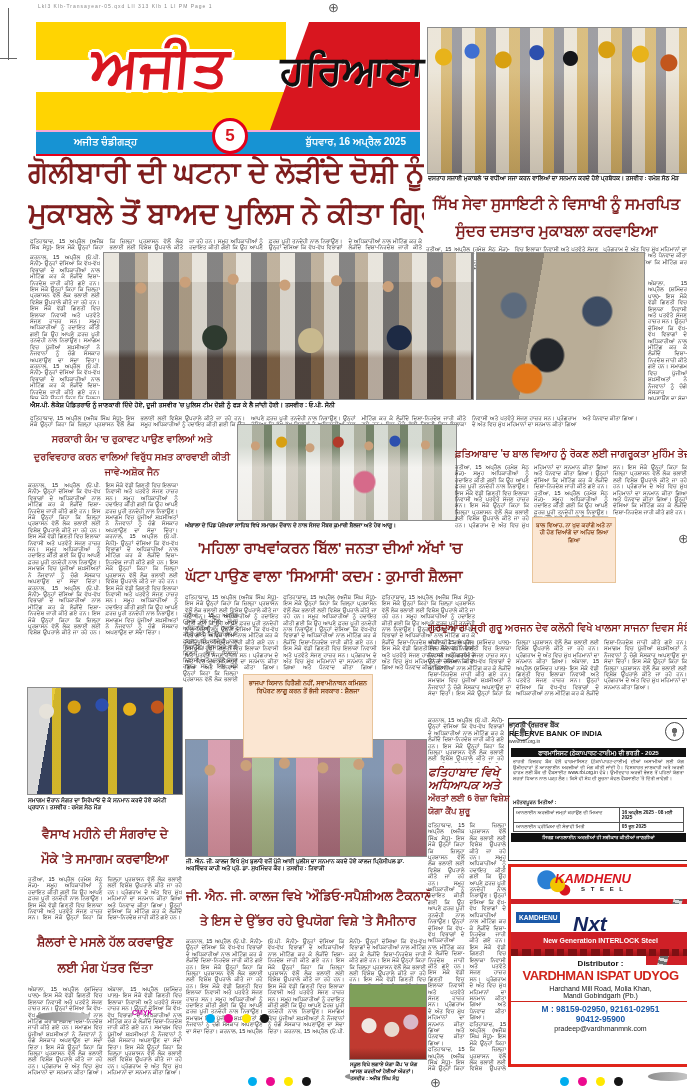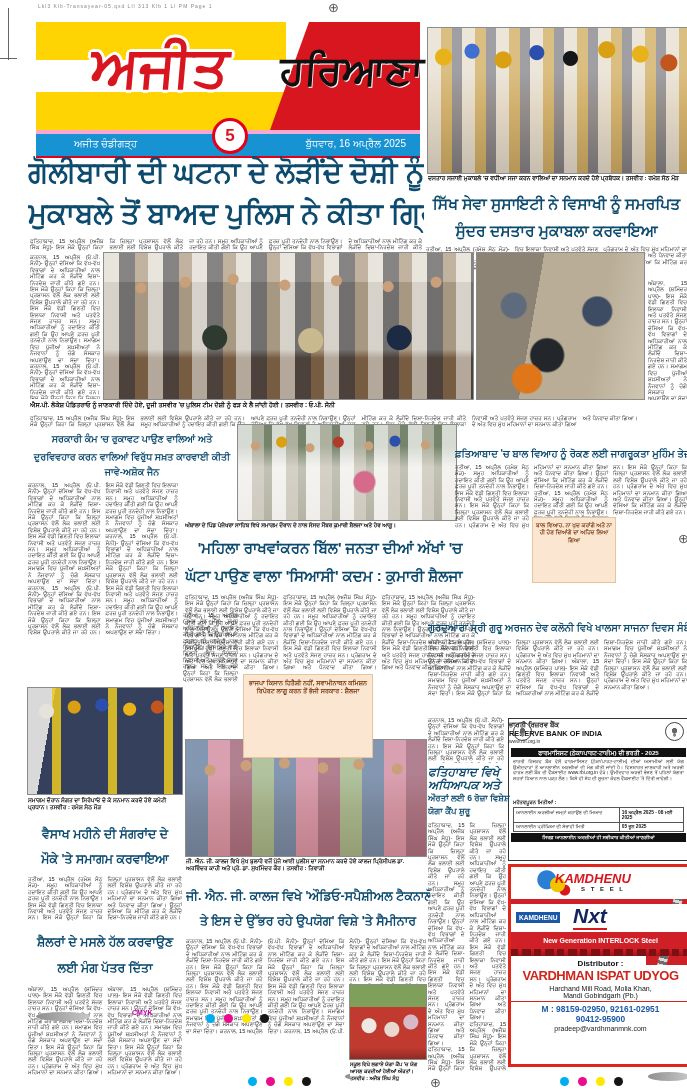--- a/index.html
+++ b/index.html
@@ -4,32 +4,32 @@
 <style>
   html,body{margin:0;padding:0;background:#fff;}
   body{width:687px;height:1089px;position:relative;font-family:"Liberation Sans","DejaVu Sans",sans-serif;overflow:hidden;}
   .abs{position:absolute;}
   .t{font-size:5.6px;line-height:6.4px;text-align:justify;color:#1c1c1c;overflow:hidden;}
   .cols2{columns:2;column-gap:5px;}
   .cols3{columns:3;column-gap:5px;}
   .cols5{columns:5;column-gap:6px;}
   .cols6{columns:6;column-gap:6px;}
   .cap{font-weight:bold;font-size:6px;line-height:7px;color:#000;overflow:hidden;}
-  .hl{font-weight:800;color:#0c4a6e;text-align:center;overflow:hidden;white-space:nowrap;}
+  .hl{font-weight:800;color:#7f1d1d;text-align:center;overflow:hidden;white-space:nowrap;}
   .photo{position:absolute;overflow:hidden;outline:1px solid #8c8c8c;}
   .quote{position:absolute;background:#fbe6d2;border:0.5px solid #e8c49a;color:#7a3a10;font-weight:bold;font-size:6.4px;line-height:8px;text-align:center;padding:4px 3px;z-index:3;overflow:hidden;}
   
   .masthead{position:absolute;left:36px;top:22px;width:384px;height:132px;}
   .mh-yellow{position:absolute;left:0;top:0;width:250px;height:108px;background:#ffd402;}
   .mh-stripe{position:absolute;left:0;top:38px;width:250px;height:32px;background:#fff;}
   .mh-ajit{position:absolute;left:0;top:12px;width:248px;text-align:center;font-size:56px;font-weight:900;color:#d8161f;transform:skew(-5deg);
      text-shadow:-2px -2px 0 #fff,2px -2px 0 #fff,-2px 2px 0 #fff,2px 2px 0 #fff,0 3px 0 #fff,0 -3px 0 #fff,3px 0 0 #fff,-3px 0 0 #fff;}
   .mh-red{position:absolute;left:234px;top:0;width:150px;height:108px;background:#d8161f;clip-path:polygon(26% 0,100% 0,100% 100%,0 100%);}
   .mh-haryana{position:absolute;left:244px;top:26px;width:140px;text-align:center;font-size:40px;font-weight:900;color:#101010;transform:skew(-4deg);text-shadow:1px 1px 0 #fff;}
-  .mh-blue{position:absolute;left:0;top:108px;width:384px;height:22px;background:#1793d3;border-top:4px solid #f9a8d4;border-bottom:2.5px solid #e3001b;color:#fff;font-weight:normal;font-size:10px;}
+  .mh-blue{position:absolute;left:0;top:108px;width:384px;height:22px;background:#1793d3;border-top:2px solid #f9a8d4;border-bottom:2.5px solid #e3001b;color:#fff;font-weight:bold;font-size:10px;}
   .mh-ed{position:absolute;left:38px;top:4px;}
   .mh-date{position:absolute;right:14px;top:4px;margin-left:46px;}
   .mh-circle{position:absolute;left:176px;top:96px;width:30px;height:30px;background:#fff;border:3px solid #e3001b;border-radius:50%;z-index:4;
      display:flex;align-items:center;justify-content:center;font-size:17px;font-weight:900;color:#d8161f;}
   
   .rbi{position:absolute;left:508px;top:718px;width:179px;height:141px;border:1px solid #333;background:#fff;font-family:"Liberation Sans","DejaVu Sans",sans-serif;}
   .rbi-head{position:relative;height:26px;text-align:left;padding-top:2px;}
   .rbi-logo{position:absolute;top:3px;width:17px;height:17px;border:1.4px solid #444;border-radius:50%;
      background:radial-gradient(circle at 50% 45%, #666 0 2.5px, transparent 3px),radial-gradient(circle at 50% 70%, #888 0 1.5px, transparent 2px);}
   .rbi-bar{background:#111;color:#fff;font-size:6.2px;font-weight:bold;text-align:center;line-height:9px;height:9px;margin:1px 2px;overflow:hidden;}
@@ -184,21 +184,21 @@
     <div style="position:absolute;left:44px;top:4px;font-size:13px;font-weight:900;font-style:italic;color:#d8161f;">KAMDHENU</div>
     <div style="position:absolute;left:70px;top:19px;font-size:6px;font-weight:bold;letter-spacing:2px;color:#222;">S T E E L</div>
   </div>
   <div style="height:5px;background:#cf2027;"></div>
   <div class="ad-rod">
       <i></i>
       <u></u>
     </div>
   <div style="position:relative;height:28px;background:#fff;">
     <span style="position:absolute;left:5px;top:8px;background:#1b59a8;color:#fff;font-size:6.6px;font-weight:bold;padding:2px 3px;">KAMDHENU</span>
-    <span style="position:absolute;left:62px;top:0px;font-size:21px;font-weight:900;font-style:italic;color:#14255e;border-bottom:2.5px solid #d8161f;">Nxt</span>
+    <span style="position:absolute;left:62px;top:8px;font-size:21px;font-weight:900;font-style:italic;color:#14255e;border-bottom:2.5px solid #d8161f;">Nxt</span>
   </div>
   <div style="position:relative;height:24px;background:linear-gradient(180deg,#cf2027 0 70%,#a01418 100%);color:#fff;font-size:7px;font-weight:bold;text-align:center;line-height:18px;">
     <span>New Generation INTERLOCK Steel</span>
     <div style="position:absolute;bottom:0;left:0;width:100%;height:7px;background:repeating-linear-gradient(90deg,#7e1013 0 7px,transparent 7px 11px,#7e1013 11px 20px,transparent 20px 23px);"></div>
   </div>
   <div style="text-align:center;font-size:8px;font-weight:bold;color:#111;margin-top:3px;">Distributor :</div>
   <div style="text-align:center;font-size:13px;font-weight:900;color:#d0251c;letter-spacing:-0.5px;white-space:nowrap;">VARDHMAN ISPAT UDYOG</div>
   <div style="text-align:center;font-size:7px;color:#111;margin-top:2px;">Harchand Mill Road, Molia Khan,</div>
   <div style="text-align:center;font-size:7px;color:#111;border-bottom:1px solid #d0251c;padding-bottom:2px;">Mandi Gobindgarh (Pb.)</div>
   <div style="text-align:center;font-size:8.4px;font-weight:900;color:#1b59a8;margin-top:2px;">M : 98159-02950, 92161-02951</div>

